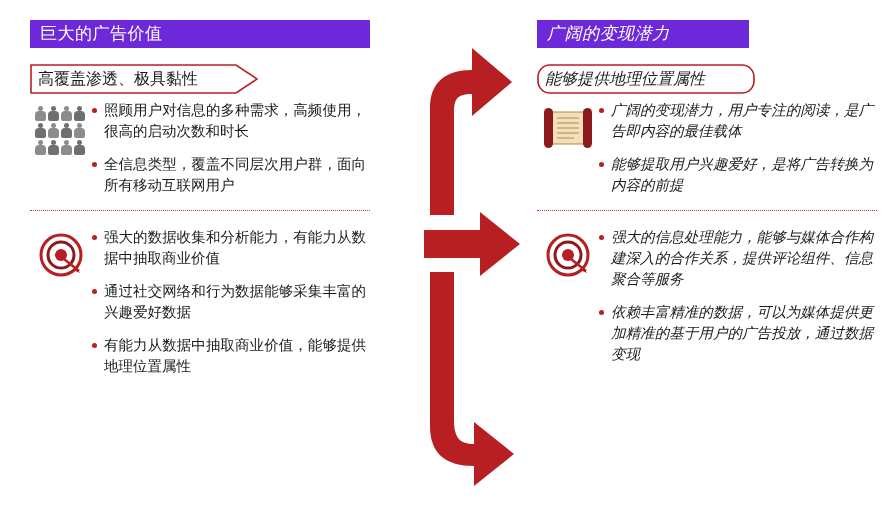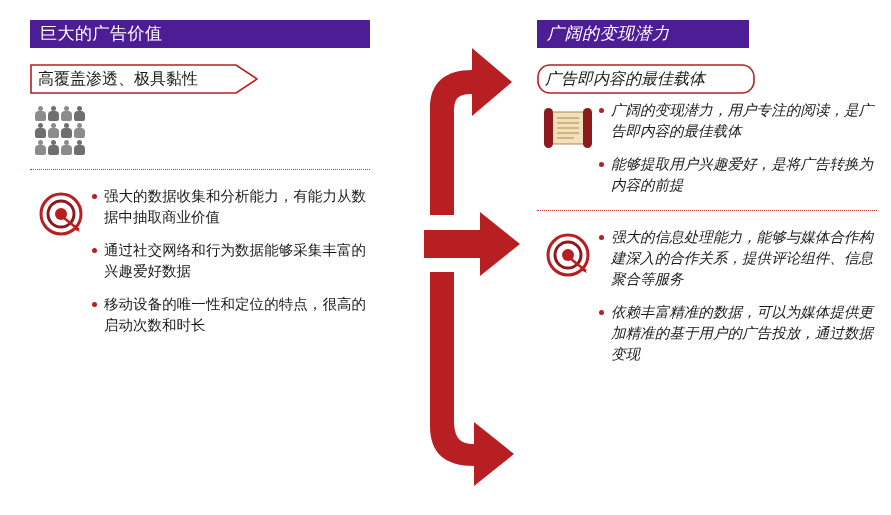--- a/index.html
+++ b/index.html
@@ -18,21 +18,21 @@
 
   .panel {
     position: absolute;
     top: 20px;
     width: 340px;
   }
   .panel-left { left: 30px; }
   .panel-right { left: 537px; font-style: italic; }
 
   .panel-title {
-    background: #4c1d95;
+    background: #6d28d9;
     color: #ffffff;
     font-size: 17px;
     line-height: 28px;
     height: 28px;
     padding: 0 10px;
     letter-spacing: 0.5px;
     box-sizing: border-box;
   }
   .panel-title.wide { width: 340px; }
   .panel-title.narrow { width: 212px; }
@@ -216,20 +216,24 @@
             </div>
           <div class="person">
               <div class="head"></div>
               <div class="body"></div>
             </div>
           <div class="person dark">
               <div class="head"></div>
               <div class="body"></div>
             </div>
         </div>
+      </div>
+      <div class="bullets">
+        <div class="bullet">照顾用户对信息的多种需求，高频使用，很高的启动次数和时长</div>
+        <div class="bullet">全信息类型，覆盖不同层次用户群，面向所有移动互联网用户</div>
       </div>
     </div>
   </div>
 
   <div class="divider"></div>
 
   <div class="section">
 
     <div class="body-row">
       <div class="icon-cell target-icon">
@@ -237,21 +241,21 @@
           <circle cx="22" cy="22" r="20" fill="none" stroke="#b81f22" stroke-width="3"></circle>
           <circle cx="22" cy="22" r="13" fill="none" stroke="#8c1a1d" stroke-width="3"></circle>
           <circle cx="22" cy="22" r="6" fill="#b81f22"></circle>
           <path d="M40 38 L20 22" stroke="#b81f22" stroke-width="2.5" fill="none"></path>
           <path d="M41 40 L34 37 L37 34 Z" fill="#b81f22"></path>
         </svg>
       </div>
       <div class="bullets">
         <div class="bullet">强大的数据收集和分析能力，有能力从数据中抽取商业价值</div>
         <div class="bullet">通过社交网络和行为数据能够采集丰富的兴趣爱好数据</div>
-        <div class="bullet">移动设备的唯一性和定位的特点，很高的启动次数和时长</div>
+        <div class="bullet">有能力从数据中抽取商业价值，能够提供地理位置属性</div>
       </div>
     </div>
   </div>
 </div>
 
 <div class="arrows">
   <svg width="120" height="450" viewBox="0 0 120 450">
 
     <path d="M10,175 L10,68 C10,42 26,30 52,30 L52,8 L92,42 L52,76 L52,54 C36,54 34,60 34,74 L34,175 Z" fill="#b81f22"></path>
 
@@ -264,21 +268,21 @@
 <div class="panel panel-right">
   <div class="panel-title narrow">广阔的变现潜力</div>
 
   <div class="section">
     <div class="sub-head" style="width:218px;">
       <div class="sub-shape">
         <svg viewBox="0 0 218 30" preserveAspectRatio="none">
           <rect x="1" y="1" width="216" height="28" rx="12" ry="12" fill="none" stroke="#b81f22" stroke-width="1.6"></rect>
         </svg>
       </div>
-      <span class="sub-label">广告即内容的最佳载体</span>
+      <span class="sub-label">能够提供地理位置属性</span>
     </div>
 
     <div class="body-row">
       <div class="icon-cell scroll-icon">
         <svg width="56" height="44" viewBox="0 0 56 44">
           <rect x="12" y="6" width="32" height="32" fill="#f0e0bc" stroke="#b08a4a" stroke-width="1"></rect>
           <g stroke="#b08a4a" stroke-width="1">
             <line x1="17" y1="12" x2="39" y2="12"></line>
             <line x1="17" y1="17" x2="39" y2="17"></line>
             <line x1="17" y1="22" x2="39" y2="22"></line>

